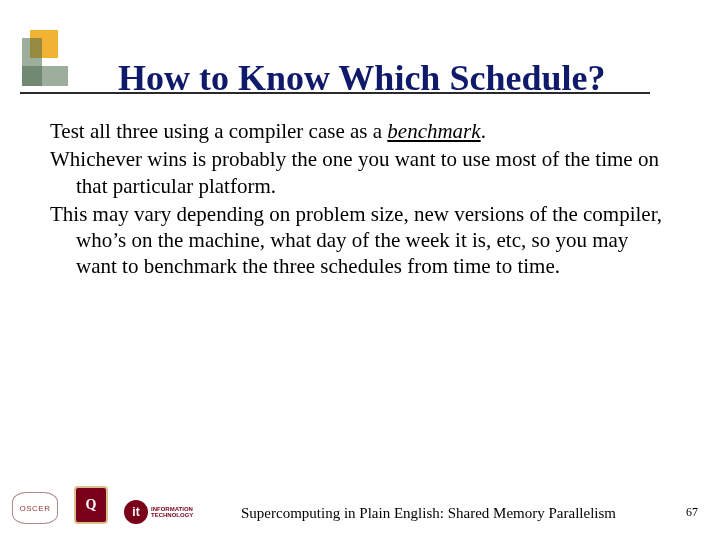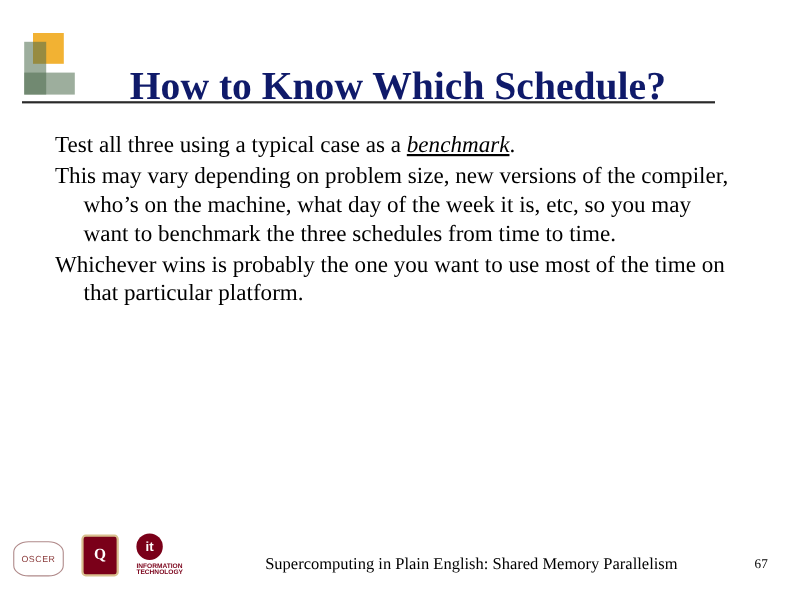--- a/index.html
+++ b/index.html
@@ -140,22 +140,22 @@
     display: flex;
     align-items: center;
     justify-content: center;
     color: #fff;
     font-family: Georgia, serif;
     font-weight: bold;
     font-size: 14px;
   }
   .logo-it {
     display: flex;
+    align-items: center;
     gap: 3px;
-    flex-direction: column;
   }
   .logo-it-badge {
     width: 24px;
     height: 24px;
     border-radius: 50%;
     background: #7a0019;
     color: #fff;
     font-family: Arial, sans-serif;
     font-weight: bold;
     font-size: 12px;
@@ -180,24 +180,24 @@
     <div class="corner-yellow"></div>
     <div class="corner-green-v"></div>
     <div class="corner-green-h"></div>
   </div>
 
   <div class="title">How to Know Which Schedule?</div>
   <div class="title-rule"></div>
 
   <div class="body">
     <p>
-      <span>Test all three using a typical case as a </span><span class="benchmark">benchmark</span><span>.</span>
+      <span>Test all three using a compiler case as a </span><span class="benchmark">benchmark</span><span>.</span>
     </p>
+    <p>Whichever wins is probably the one you want to use most of the time on that particular platform.</p>
     <p>This may vary depending on problem size, new versions of the compiler, who’s on the machine, what day of the week it is, etc, so you may want to benchmark the three schedules from time to time.</p>
-    <p>Whichever wins is probably the one you want to use most of the time on that particular platform.</p>
   </div>
 
   <div class="footer">
     <div class="logos">
       <div class="logo-oscer">OSCER</div>
       <div class="logo-ou">Q</div>
       <div class="logo-it">
         <div class="logo-it-badge">it</div>
         <div class="logo-it-text">
           <div>INFORMATION</div>

